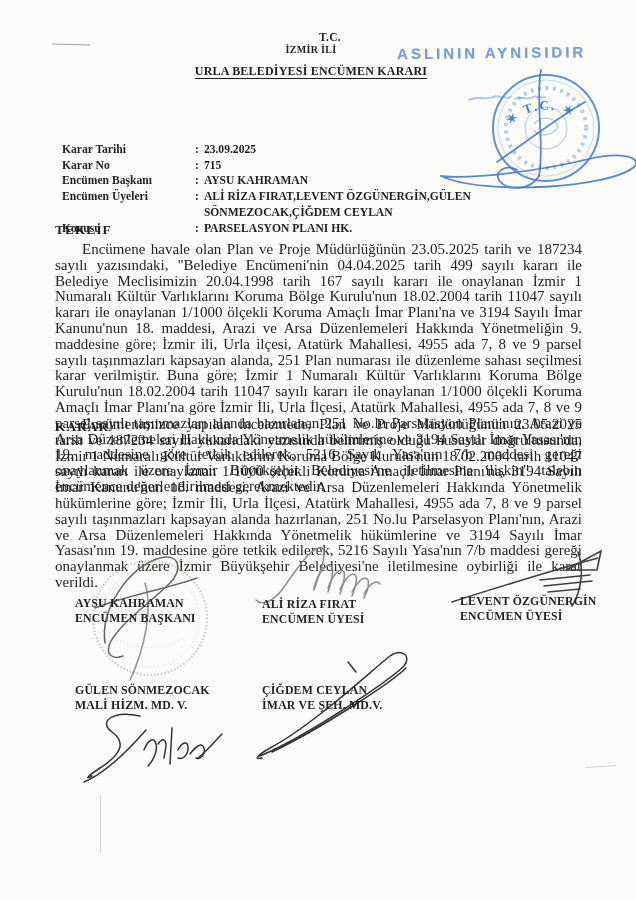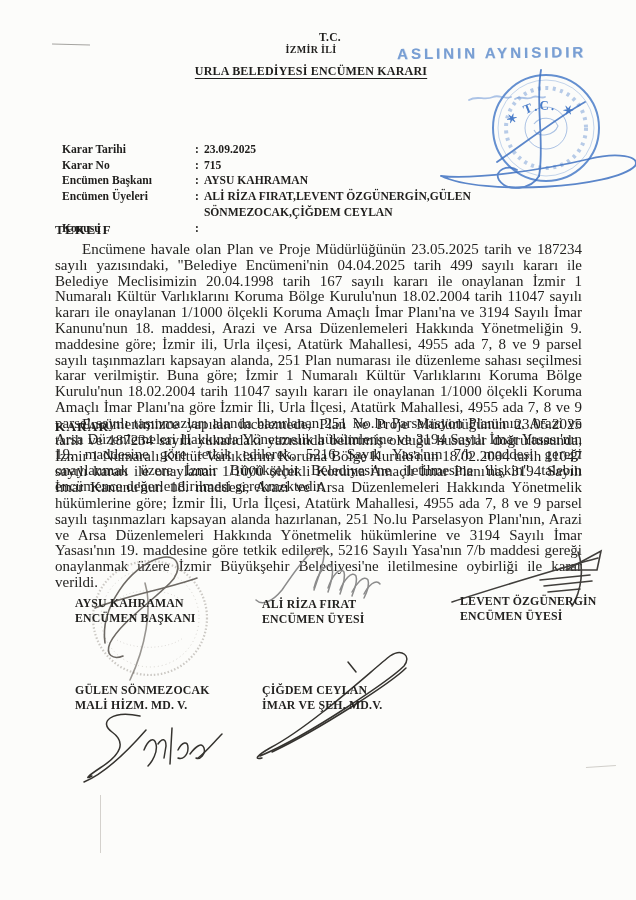--- a/index.html
+++ b/index.html
@@ -115,20 +115,21 @@
       <span class="meta-value">AYSU KAHRAMAN</span>
     </div>
     <div class="meta-row">
       <span class="meta-label">Encümen Üyeleri</span>
       <span class="meta-sep">:</span>
       <span class="meta-value">ALİ RİZA FIRAT,LEVENT ÖZGÜNERGİN,GÜLEN SÖNMEZOCAK,ÇİĞDEM CEYLAN</span>
     </div>
     <div class="meta-row">
       <span class="meta-label">Konusu</span>
       <span class="meta-sep">:</span>
+      <span class="meta-value">PARSELASYON PLANI HK.</span>
     </div>
   </div>
 
   <div class="section-heading teklif-heading">TEKLİF</div>
   <div class="body-par teklif-par">Encümene havale olan Plan ve Proje Müdürlüğünün 23.05.2025 tarih ve 187234 sayılı yazısındaki, "Belediye Encümeni'nin 04.04.2025 tarih 499 sayılı kararı ile Belediye Meclisimizin 20.04.1998 tarih 167 sayılı kararı ile onaylanan İzmir 1 Numaralı Kültür Varlıklarını Koruma Bölge Kurulu'nun 18.02.2004 tarih 11047 sayılı kararı ile onaylanan 1/1000 ölçekli Koruma Amaçlı İmar Planı'na ve 3194 Sayılı İmar Kanunu'nun 18. maddesi, Arazi ve Arsa Düzenlemeleri Hakkında Yönetmeliğin 9. maddesine göre; İzmir ili, Urla ilçesi, Atatürk Mahallesi, 4955 ada 7, 8 ve 9 parsel sayılı taşınmazları kapsayan alanda, 251 Plan numarası ile düzenleme sahası seçilmesi karar verilmiştir. Buna göre; İzmir 1 Numaralı Kültür Varlıklarını Koruma Bölge Kurulu'nun 18.02.2004 tarih 11047 sayılı kararı ile onaylanan 1/1000 ölçekli Koruma Amaçlı İmar Planı'na göre İzmir İli, Urla İlçesi, Atatürk Mahallesi, 4955 ada 7, 8 ve 9 parsel sayılı taşınmazları alanda hazırlanan 251 No.lu Parselasyon Planı'nın, Arazi ve Arsa Düzenlemeleri Hakkında Yönetmelik hükümlerine ve 3194 Sayılı İmar Yasası'nın 19. maddesine göre tetkik edilerek, 5216 Sayılı Yasa'nın 7/b maddesi gereği onaylanmak üzere İzmir Büyükşehir Belediyesi'ne iletilmesine ilişkin" talebin encümence değerlendirilmesi gerekmektedir.</div>
 
   <div class="section-heading karar-heading">KARAR</div>
   <div class="body-par karar-par">Encümenimizce yapılan incelemede, Plan ve Proje Müdürlüğünün 23.05.2025 tarih ve 187234 sayılı yukarıdaki yazısında belirtmiş olduğu hususlar doğrultusunda, İzmir 1 Numaralı Kültür Varlıklarını Koruma Bölge Kurulu'nun 18.02.2004 tarih 11047 sayılı kararı ile onaylanan 1/1000 ölçekli Koruma Amaçlı İmar Planı'na, 3194 Sayılı İmar Kanunu'nun 18. maddesi, Arazi ve Arsa Düzenlemeleri Hakkında Yönetmelik hükümlerine göre; İzmir İli, Urla İlçesi, Atatürk Mahallesi, 4955 ada 7, 8 ve 9 parsel sayılı taşınmazları kapsayan alanda hazırlanan, 251 No.lu Parselasyon Planı'nın, Arazi ve Arsa Düzenlemeleri Hakkında Yönetmelik hükümlerine ve 3194 Sayılı İmar Yasası'nın 19. maddesine göre tetkik edilerek, 5216 Sayılı Yasa'nın 7/b maddesi gereği onaylanmak üzere İzmir Büyükşehir Belediyesi'ne iletilmesine oybirliği ile karar verildi.</div>
 
   <svg class="sig-svg" style="left:75px;top:548px;" width="150" height="142" viewBox="0 0 150 142">

